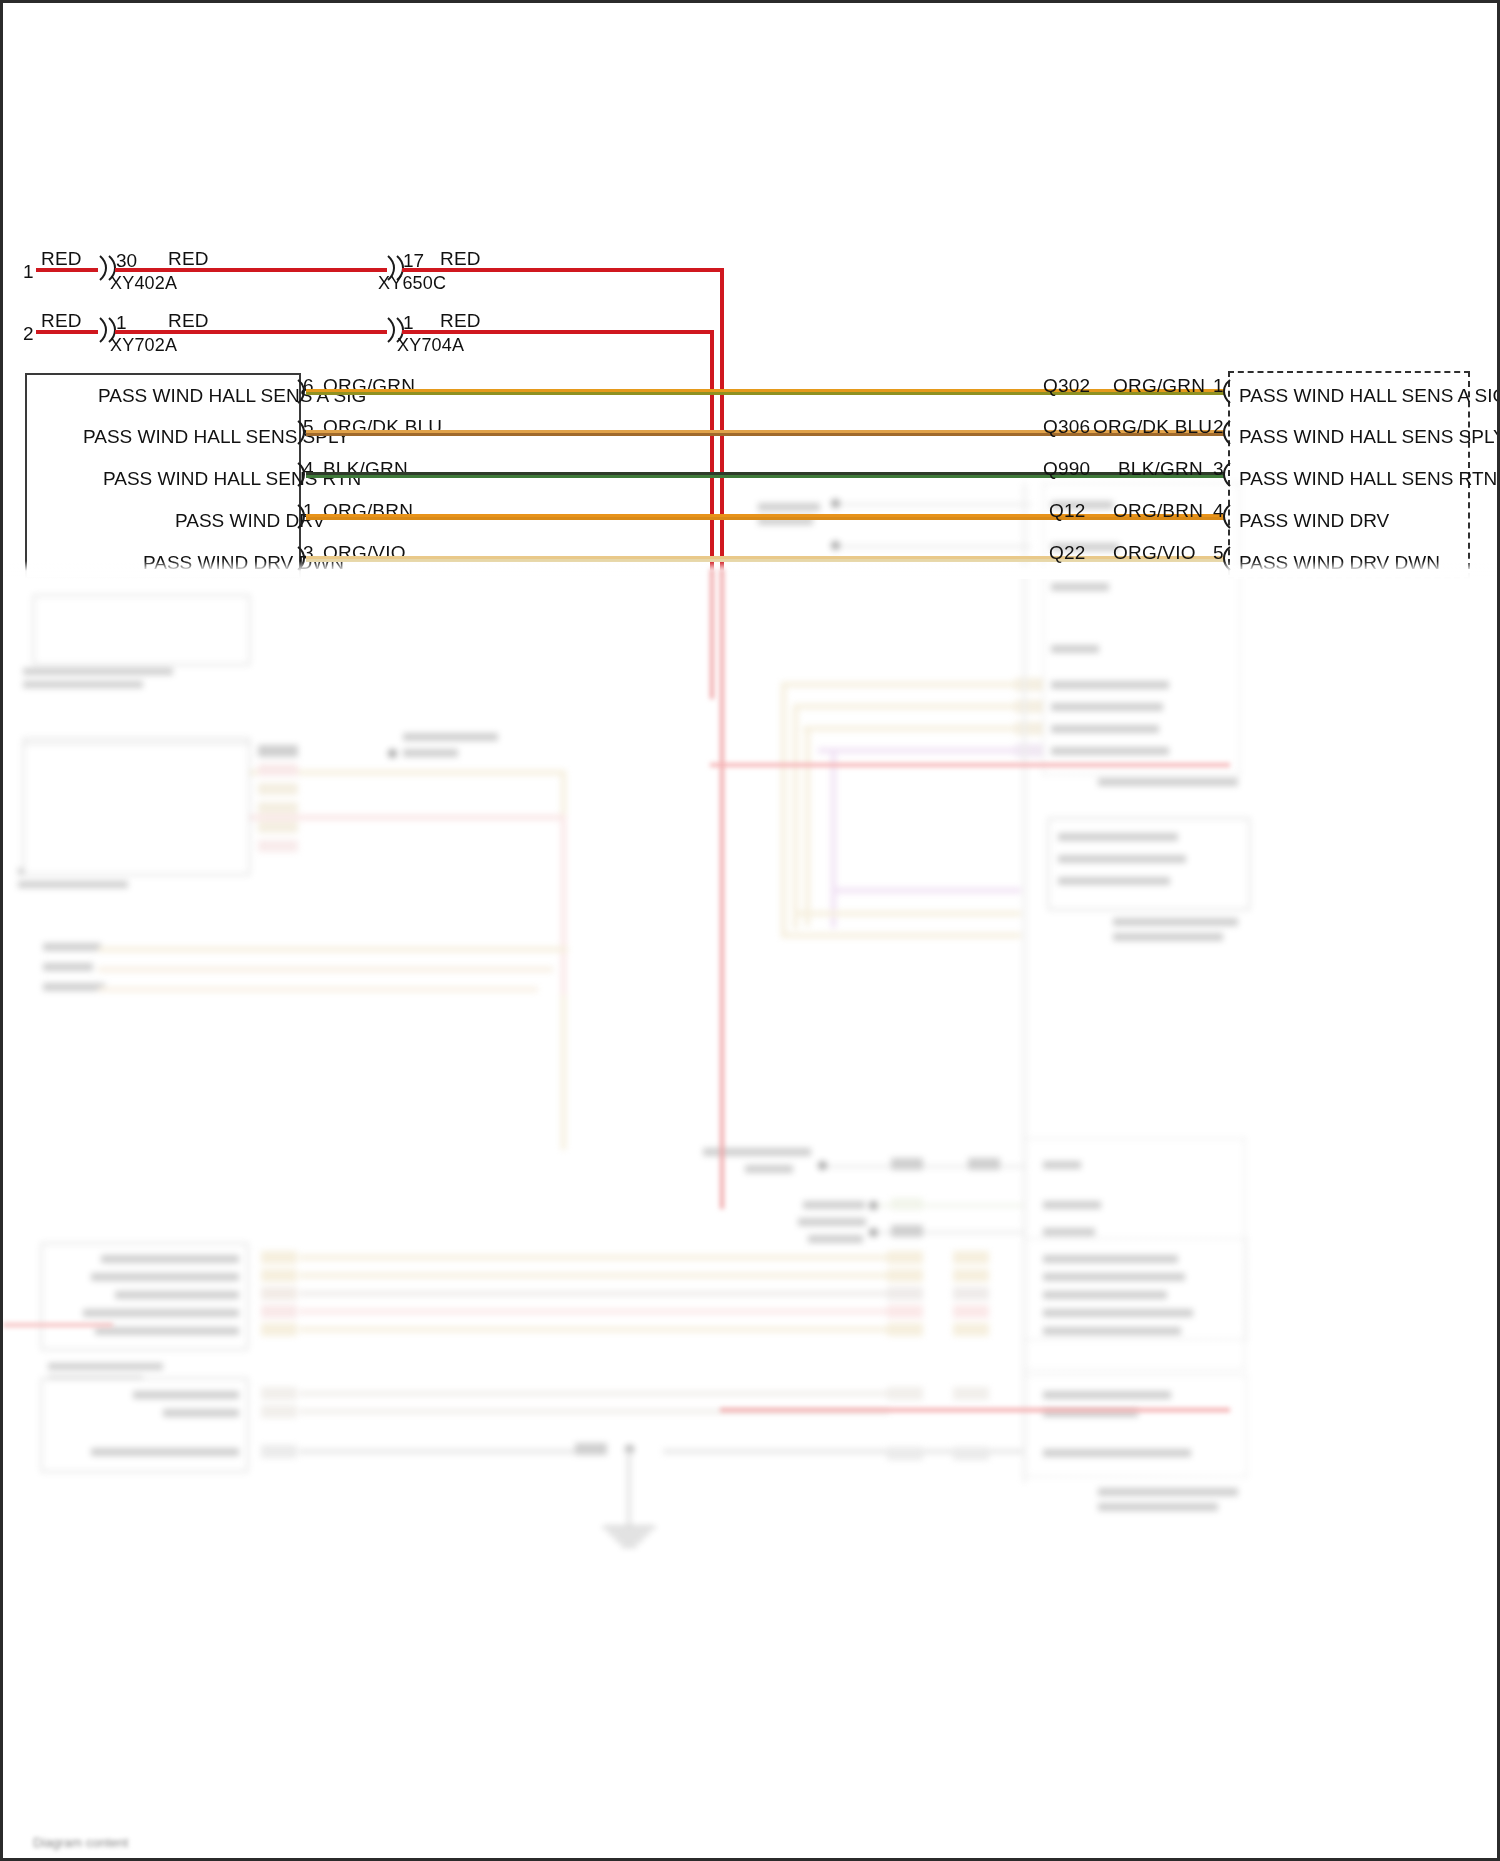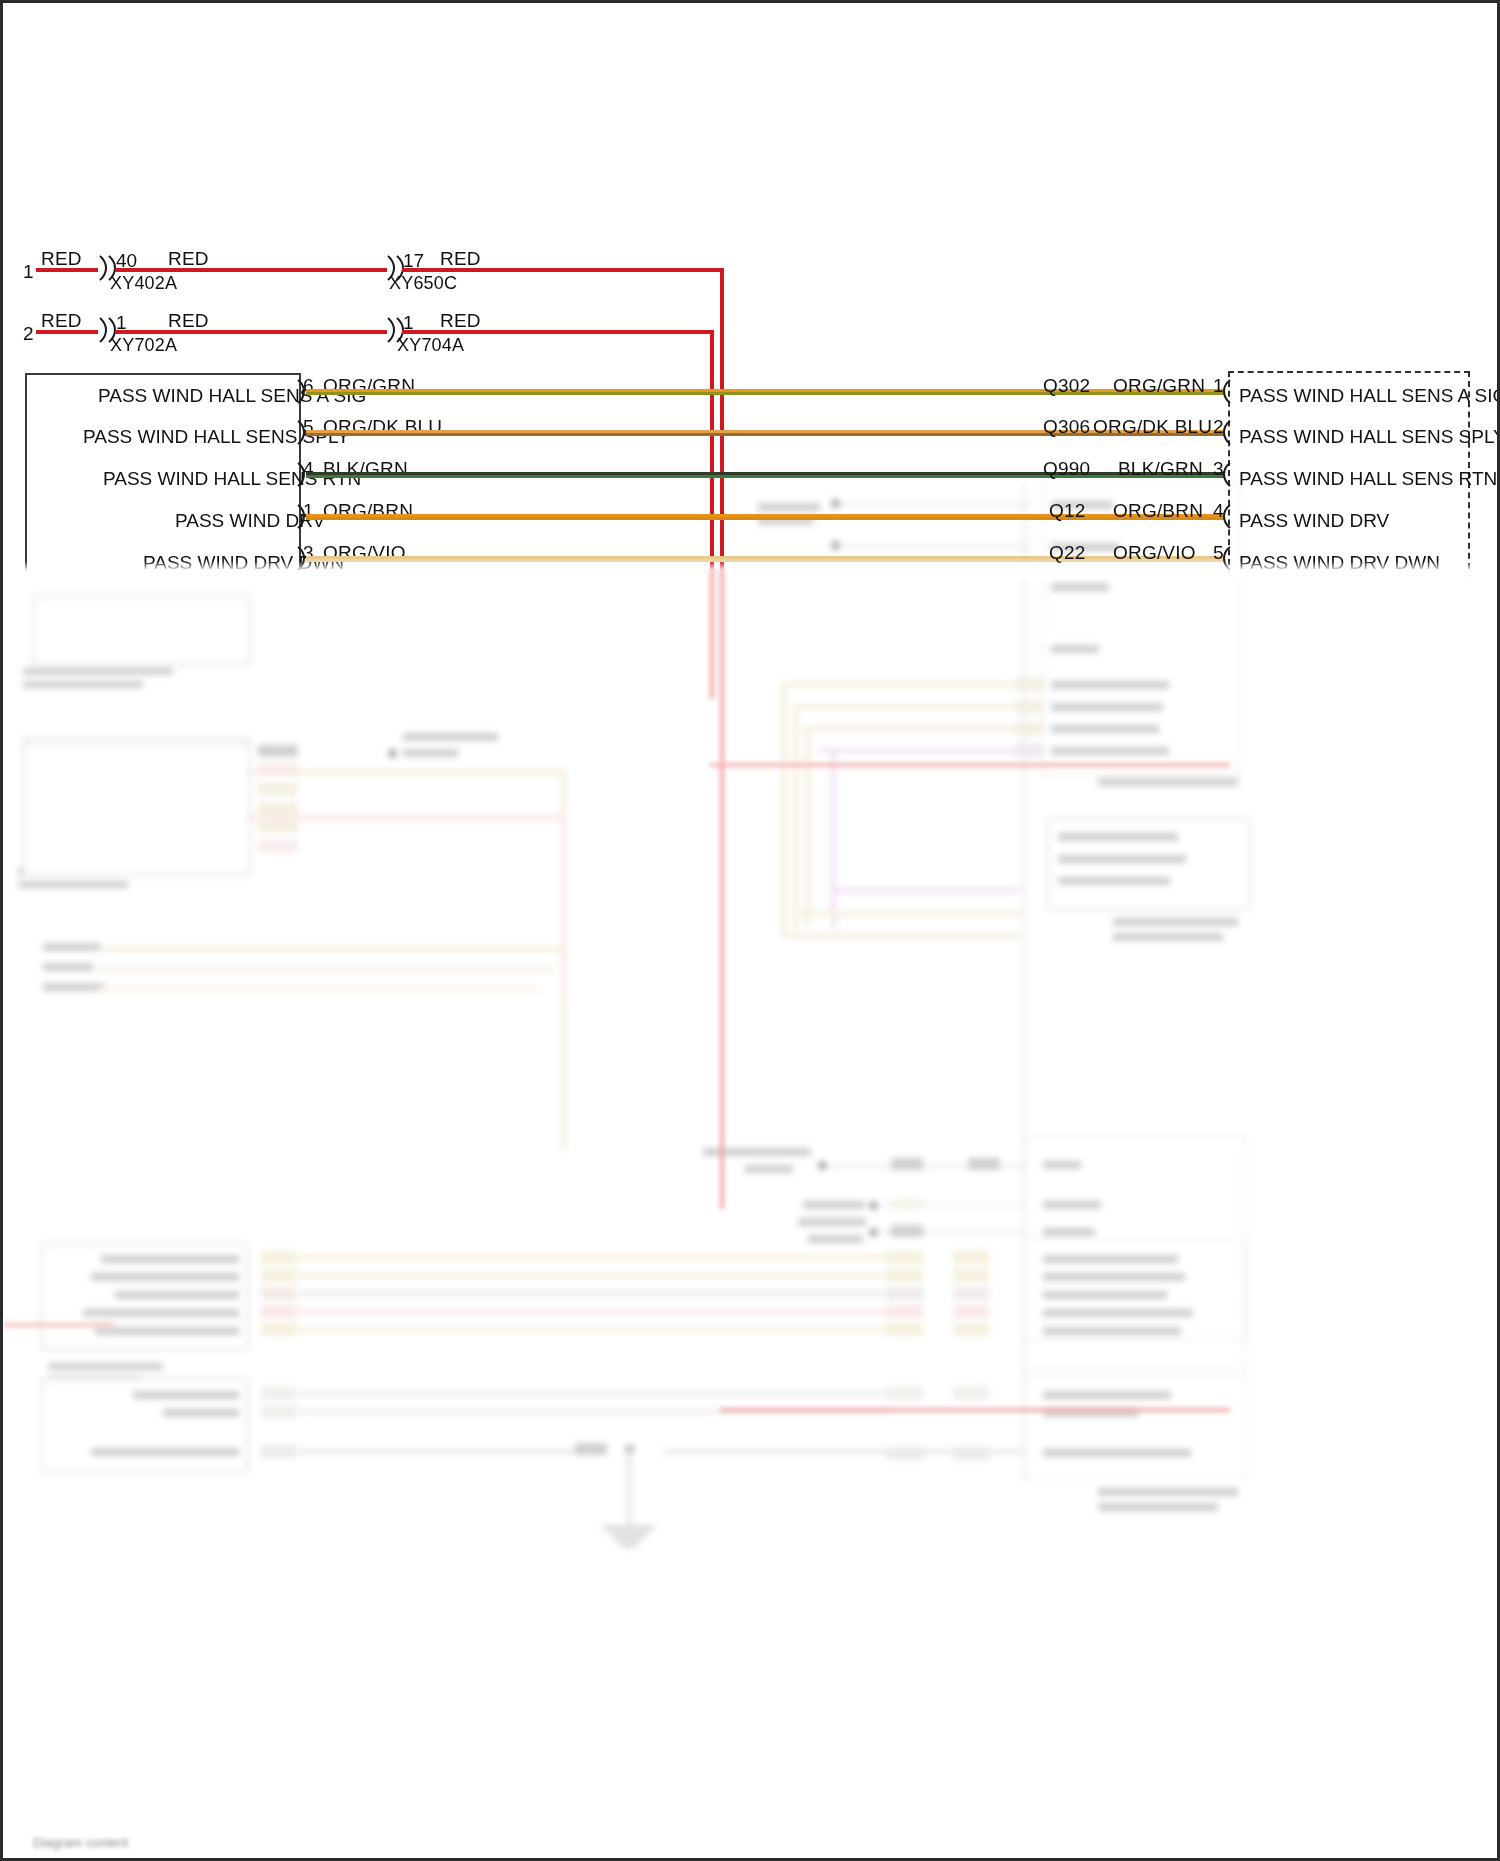--- a/index.html
+++ b/index.html
@@ -239,32 +239,32 @@
   <div class="fg">
 
     <div class="num-left" style="left:20px;top:258px;">1</div>
     <div class="wire" style="left:33px;top:265px;width:62px;background:#d0181f;"></div>
     <div class="lbl" style="left:38px;top:245px;">RED</div>
 
     <svg style="position:absolute;left:93px;top:250px;" width="24" height="30" viewBox="0 0 24 30">
       <path d="M4 3 C12 10, 12 20, 4 27" fill="none" stroke="#1a1a1a" stroke-width="2"></path>
       <path d="M13 3 C21 10, 21 20, 13 27" fill="none" stroke="#1a1a1a" stroke-width="2"></path>
     </svg>
-    <div class="pin" style="left:113px;top:247px;">40</div>
+    <div class="pin" style="left:113px;top:247px;">30</div>
     <div class="lbl sm" style="left:107px;top:270px;">XY402A</div>
 
     <div class="wire" style="left:112px;top:265px;width:272px;background:#d0181f;"></div>
     <div class="lbl" style="left:165px;top:245px;">RED</div>
 
     <svg style="position:absolute;left:381px;top:250px;" width="24" height="30" viewBox="0 0 24 30">
       <path d="M4 3 C12 10, 12 20, 4 27" fill="none" stroke="#1a1a1a" stroke-width="2"></path>
       <path d="M13 3 C21 10, 21 20, 13 27" fill="none" stroke="#1a1a1a" stroke-width="2"></path>
     </svg>
     <div class="pin" style="left:400px;top:247px;">17</div>
-    <div class="lbl sm" style="left:386px;top:270px;">XY650C</div>
+    <div class="lbl sm" style="left:375px;top:270px;">XY650C</div>
 
     <div class="wire" style="left:399px;top:265px;width:322px;background:#d0181f;"></div>
     <div class="lbl" style="left:437px;top:245px;">RED</div>
     <div class="wirev" style="left:717px;top:265px;height:310px;background:#d0181f;"></div>
 
     <div class="num-left" style="left:20px;top:320px;">2</div>
     <div class="wire" style="left:33px;top:327px;width:62px;background:#d0181f;"></div>
     <div class="lbl" style="left:38px;top:307px;">RED</div>
 
     <svg style="position:absolute;left:93px;top:312px;" width="24" height="30" viewBox="0 0 24 30">

